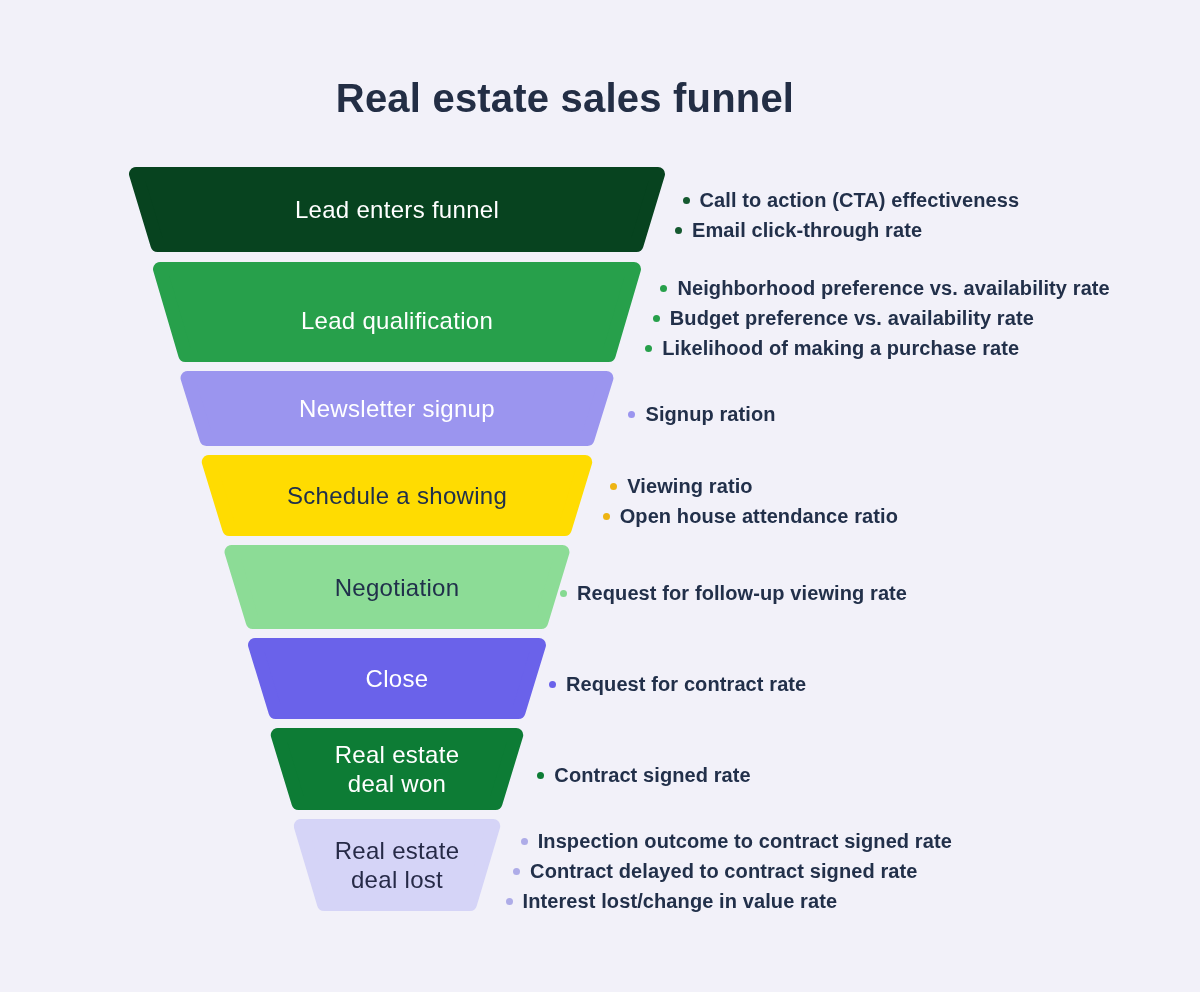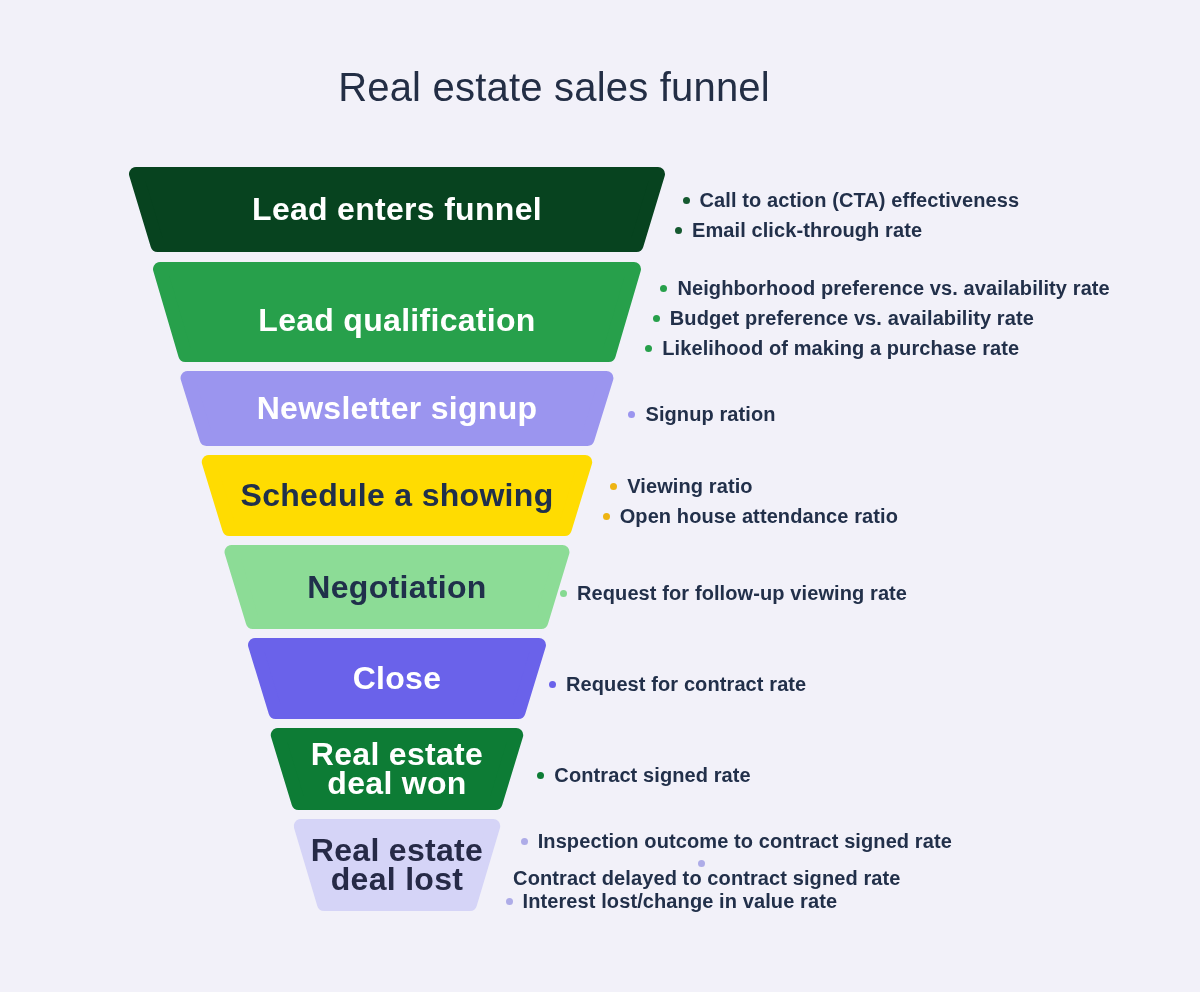--- a/index.html
+++ b/index.html
@@ -17,34 +17,34 @@
   #funnel-svg {
     position: absolute;
     left: 0; top: 0;
     width: 1200px; height: 992px;
   }
   .page-title {
     position: absolute;
     top: 65px;
     left: 0;
     width: 1108px;
-    margin: 0;
+    margin: 11px;
     text-align: center;
     font-size: 40px;
     line-height: 44px;
-    font-weight: 400;
+    font-weight: 700;
     letter-spacing: 0.2px;
     color: #232e45;
   }
   .stage-label {
     position: absolute;
     width: 440px;
     text-align: center;
-    font-weight: 700;
-    font-size: 32px;
+    font-weight: 400;
+    font-size: 24px;
     line-height: 29px;
     letter-spacing: 0.3px;
     white-space: nowrap;
   }
   .bullet-row {
     position: absolute;
     display: flex;
     align-items: center;
     height: 22px;
     white-space: nowrap;
@@ -146,21 +146,21 @@
         <span class="bullet-text">Contract signed rate</span>
       </div>
       <div class="stage-label" style="left: 177px; top: 836px; color: rgb(38, 42, 71);">
         <div>Real estate</div>
         <div>deal lost</div>
       </div>
       <div class="bullet-row" style="left: 520.68px; top: 830px;">
         <span class="bullet-dot" style="background: rgb(174, 172, 232);"></span>
         <span class="bullet-text">Inspection outcome to contract signed rate</span>
       </div>
-      <div class="bullet-row" style="left: 513.099px; top: 860px; flex-direction: column;">
+      <div class="bullet-row" style="left: 513.099px; top: 860px;">
         <span class="bullet-dot" style="background: rgb(174, 172, 232);"></span>
         <span class="bullet-text">Contract delayed to contract signed rate</span>
       </div>
       <div class="bullet-row" style="left: 505.518px; top: 890px;">
         <span class="bullet-dot" style="background: rgb(174, 172, 232);"></span>
         <span class="bullet-text">Interest lost/change in value rate</span>
       </div>
     </div>
 </div>
 

